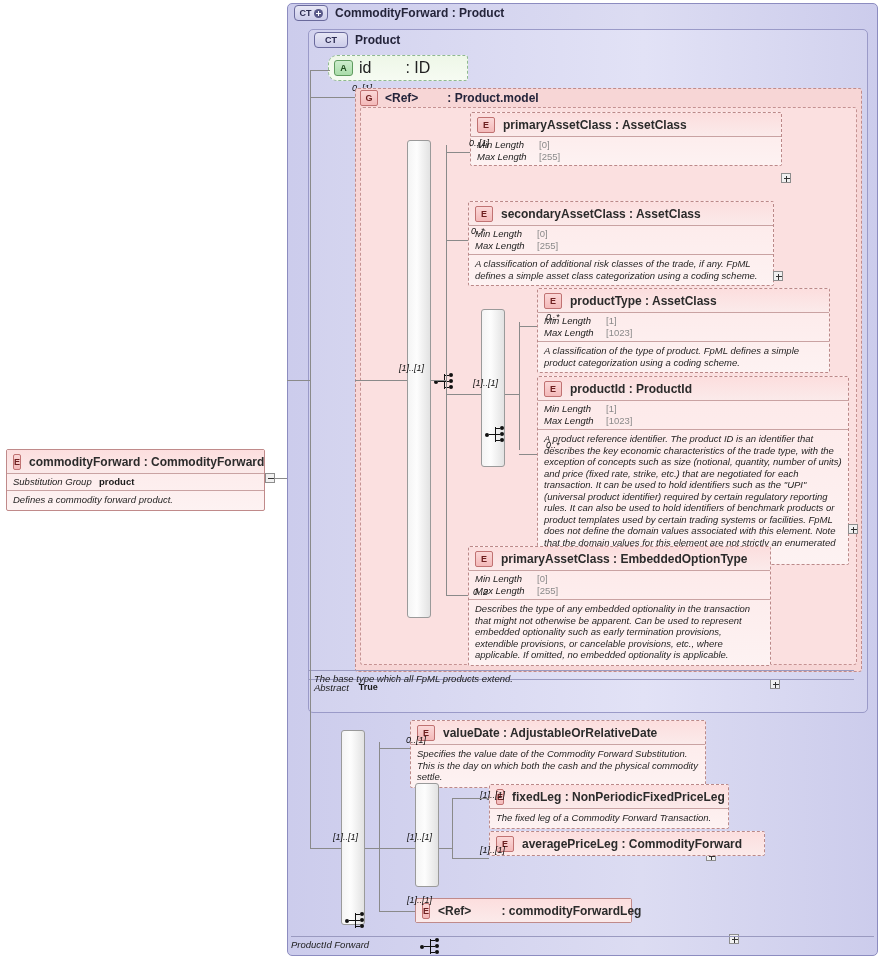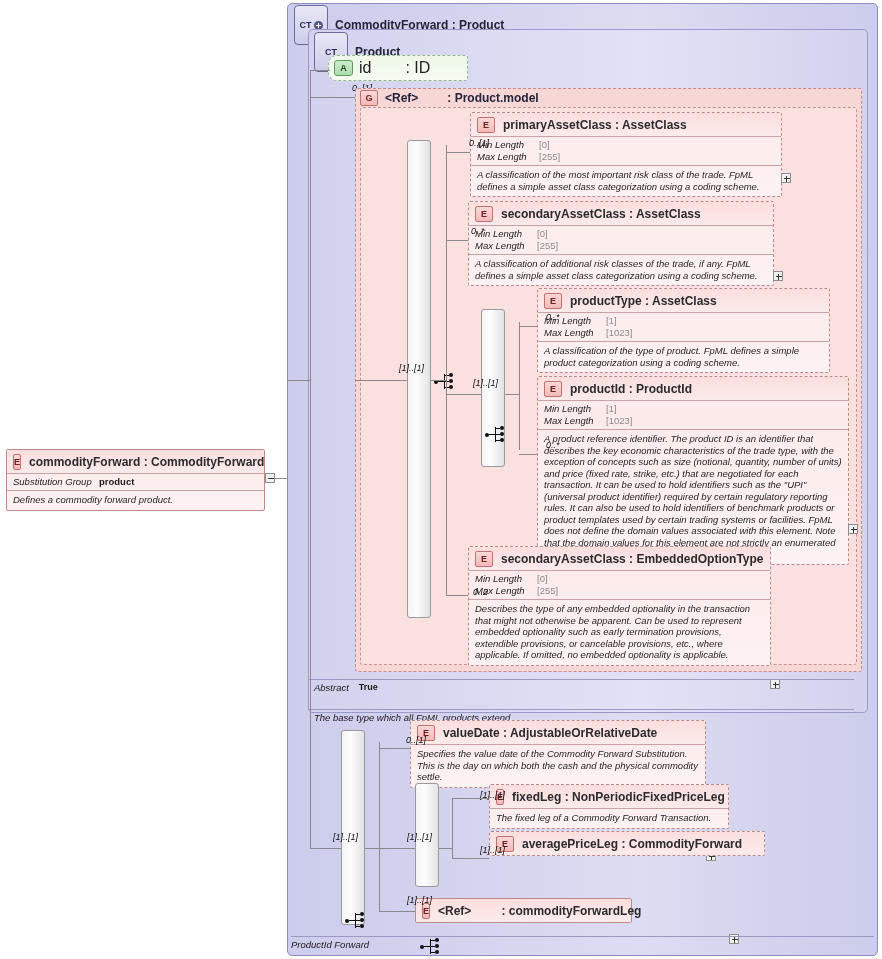--- a/index.html
+++ b/index.html
@@ -39,21 +39,21 @@
   
   .hdr{display:flex;align-items:center;gap:7px;}
   .hdr-title{font-size:12px;font-weight:bold;color:#24243a;white-space:nowrap;}
 
   .tag{
     display:inline-flex;align-items:center;justify-content:center;
     font-size:9px;font-weight:bold;font-family:"Liberation Sans",sans-serif;
     border-radius:3px;line-height:1;
   }
   .tag-ct{
-    min-width:26px;height:14px;padding:12px 3px;
+    min-width:26px;height:14px;padding:0 3px;
     background:linear-gradient(#e7e7f5,#ccccea);
     border:1px solid #6a6a9c;color:#2a2a50;
     border-radius:4px;
   }
   .tag-e{
     width:16px;height:14px;
     background:linear-gradient(#fbd8d8,#f3b9b9);
     border:1px solid #c07272;color:#6d2020;
     border-radius:2px;
   }
@@ -238,21 +238,20 @@
   <div class="facets">
     <div class="facet-row">
         <span class="facet-lbl">Min Length</span>
         <span class="facet-val">[0]</span>
       </div>
     <div class="facet-row">
         <span class="facet-lbl">Max Length</span>
         <span class="facet-val">[255]</span>
       </div>
   </div>
-  <div class="docu">A classification of the most important risk class of the trade. FpML defines a simple asset class categorization using a coding scheme.</div>
 </div>
 <div class="abs card" style="left:444px;top:138px;">0..[1]</div>
 <div class="abs hline" style="left:446px;top:152px;width:24px;"></div>
 <div class="abs expand plus" style="left:781px;top:147px;"></div>
 
 <div class="abs ebox" style="left:468px;top:201px;width:306px;">
   <div class="ebox-head">
     <span class="tag tag-e">E</span>
     <span class="ebox-name">secondaryAssetClass : AssetClass</span>
   </div>
@@ -327,21 +326,21 @@
   </div>
   <div class="docu">A product reference identifier. The product ID is an identifier that describes the key economic characteristics of the trade type, with the exception of concepts such as size (notional, quantity, number of units) and price (fixed rate, strike, etc.) that are negotiated for each transaction. It can be used to hold identifiers such as the "UPI" (universal product identifier) required by certain regulatory reporting rules. It can also be used to hold identifiers of benchmark products or product templates used by certain trading systems or facilities. FpML does not define the domain values associated with this element. Note that the domain values for this element are not strictly an enumerated list.</div>
 </div>
 <div class="abs card" style="left:521px;top:440px;">0..*</div>
 <div class="abs hline" style="left:519px;top:454px;width:18px;"></div>
 <div class="abs expand plus" style="left:848px;top:452px;"></div>
 
 <div class="abs ebox" style="left:468px;top:546px;width:303px;">
   <div class="ebox-head">
     <span class="tag tag-e">E</span>
-    <span class="ebox-name">secondaryAssetClass : EmbeddedOptionType</span>
+    <span class="ebox-name">primaryAssetClass : EmbeddedOptionType</span>
   </div>
   <div class="facets">
     <div class="facet-row">
         <span class="facet-lbl">Min Length</span>
         <span class="facet-val">[0]</span>
       </div>
     <div class="facet-row">
         <span class="facet-lbl">Max Length</span>
         <span class="facet-val">[255]</span>
       </div>
@@ -349,21 +348,21 @@
   <div class="docu">Describes the type of any embedded optionality in the transaction that might not otherwise be apparent. Can be used to represent embedded optionality such as early termination provisions, extendible provisions, or cancelable provisions, etc., where applicable. If omitted, no embedded optionality is applicable.</div>
 </div>
 <div class="abs card" style="left:448px;top:587px;">0..2</div>
 <div class="abs hline" style="left:446px;top:595px;width:22px;"></div>
 <div class="abs expand plus" style="left:770px;top:597px;"></div>
 
 <div class="abs abstract-row" style="left:308px;top:679px;width:546px;">
   <span class="abstract-lbl">Abstract</span>
   <span class="abstract-val">True</span>
 </div>
-<div class="abs abstract-doc" style="left:308px;top:709px;width:546px;">
+<div class="abs abstract-doc" style="left:308px;top:670px;width:546px;">
   <span>The base type which all FpML products extend.</span>
 </div>
 
 <div class="abs vline" style="left:310px;top:380px;height:468px;"></div>
 <div class="abs hline" style="left:310px;top:848px;width:31px;"></div>
 
 <div class="abs compbar" style="left:341px;top:730px;width:24px;height:195px;"></div>
 <div class="abs compicon" style="left:345px;top:820px;">
   <i style="left:0px;top:7px;width:4px;height:4px;border-radius:50%;"></i>
   <i style="left:4px;top:8px;width:6px;height:1px;"></i>

